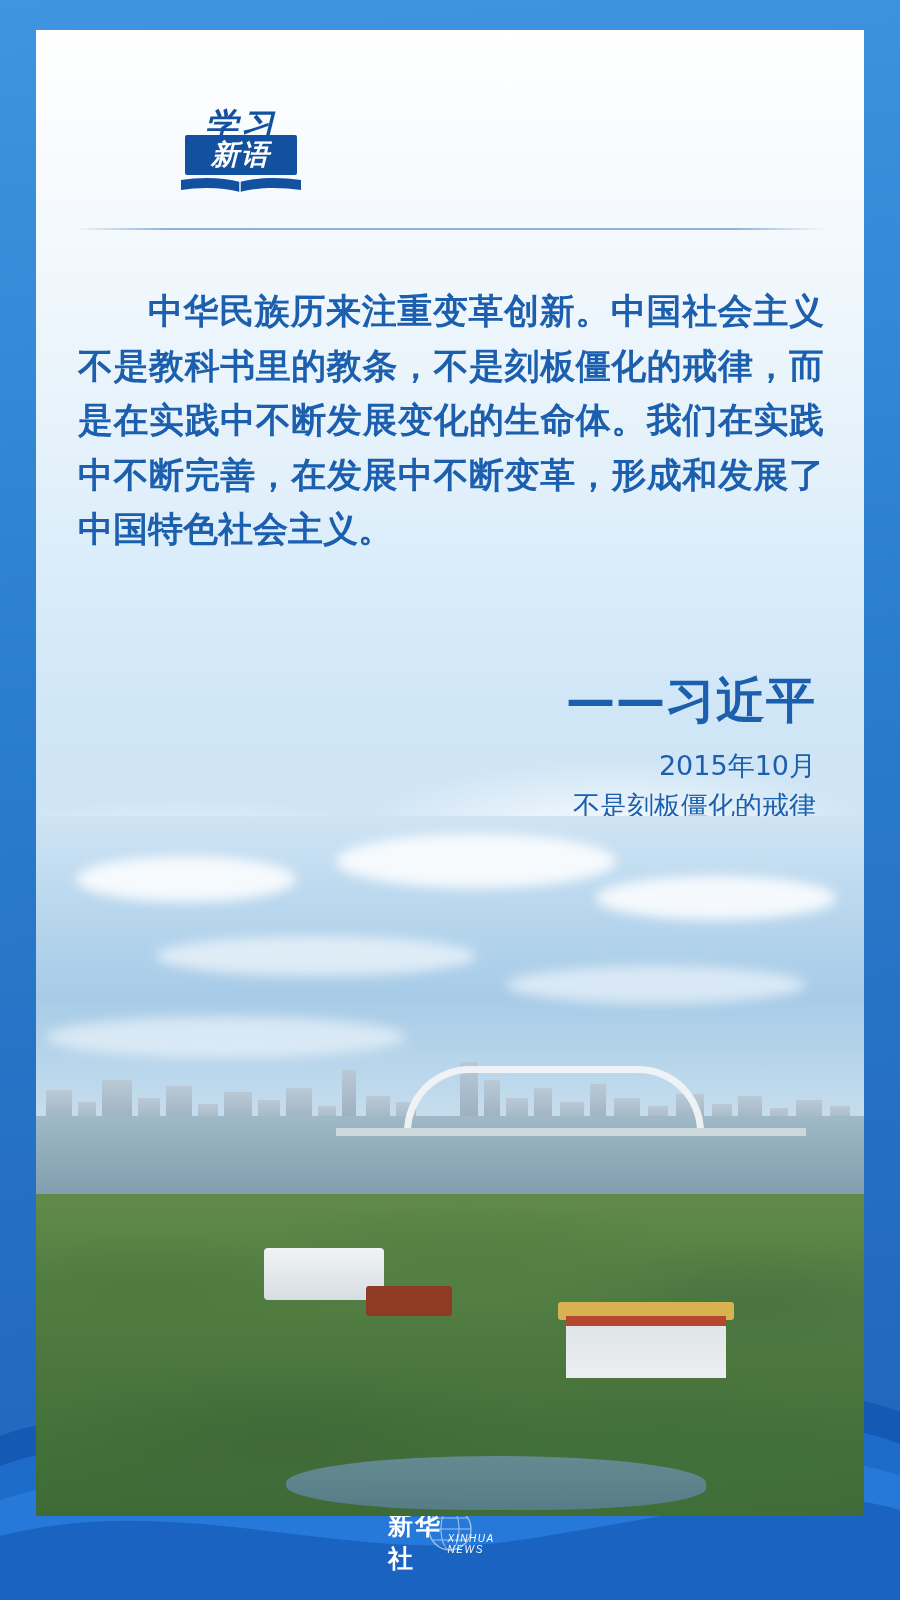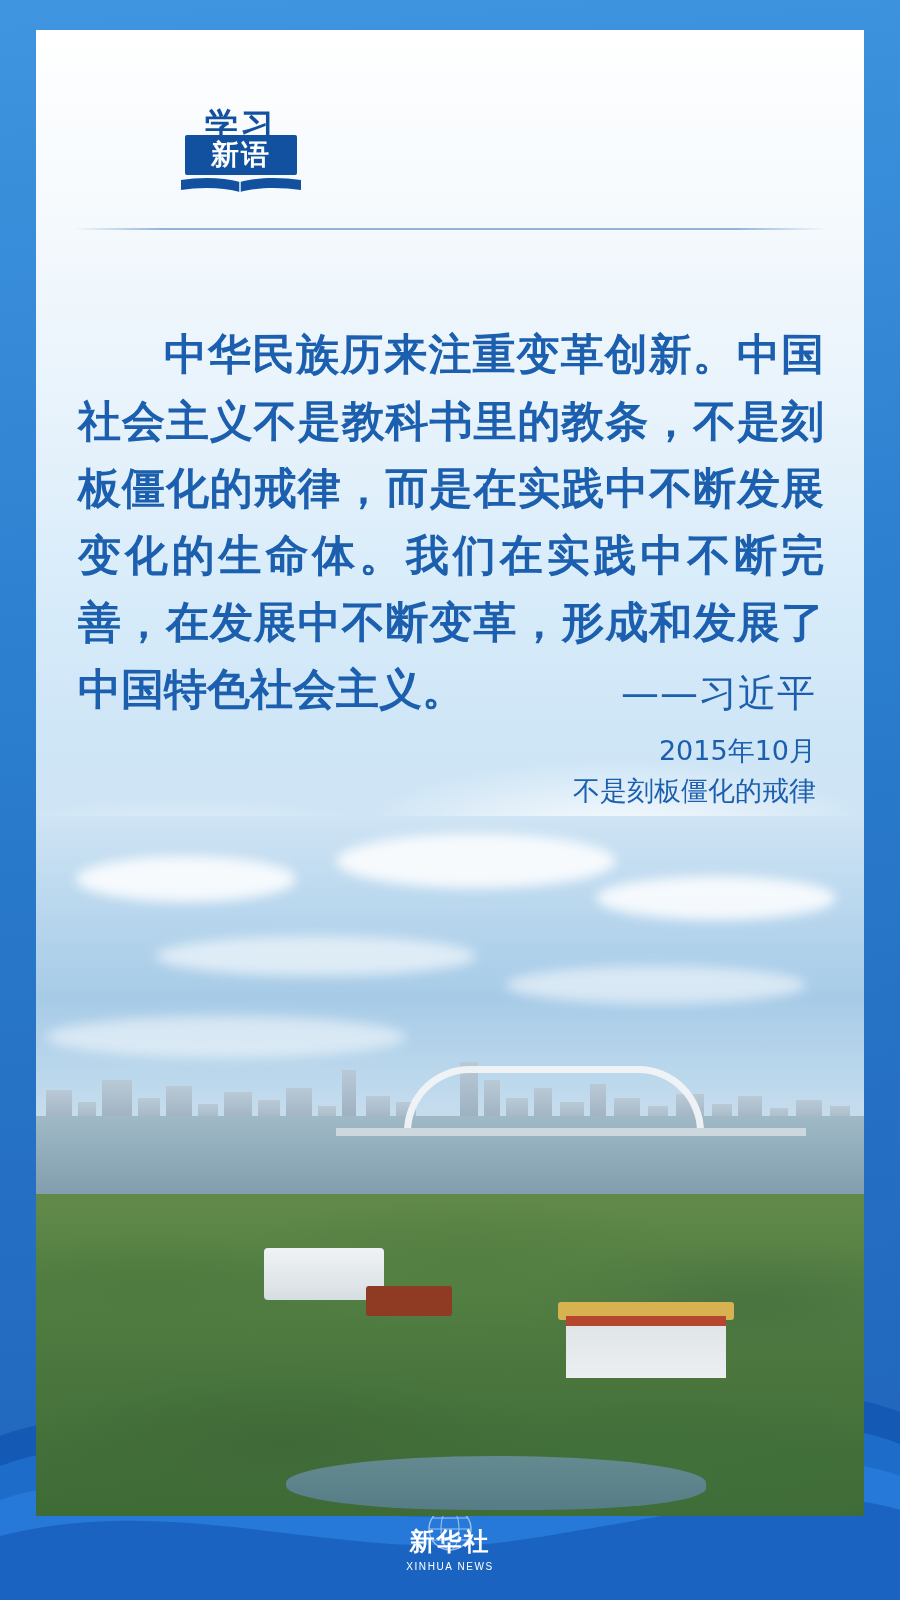--- a/index.html
+++ b/index.html
@@ -49,21 +49,21 @@
   
   .header {
     position: absolute;
     left: 0; top: 0; width: 100%; height: 200px;
     display: flex; align-items: center;
   }
   .logo-badge {
     position: absolute;
     left: 138px; top: 68px;
     width: 134px; height: 90px;
-    display: flex; flex-direction: column; align-items: center; justify-content: center;
+    display: flex; flex-direction: column; align-items: center; justify-content: center; font-style: italic;
   }
   .logo-stack {
     position: relative;
     width: 128px; height: 84px;
   }
   .logo-line1 {
     position: absolute; left: 0; top: 2px; width: 128px;
     text-align: center;
     font-size: 33px; font-weight: bold; color: #12519f;
     letter-spacing: 3px;
@@ -99,40 +99,39 @@
     left: 38px; top: 198px;
     width: 752px; height: 2px;
     background: linear-gradient(90deg, rgba(25,94,176,0.0) 0%, rgba(25,94,176,0.45) 12%, rgba(25,94,176,0.45) 88%, rgba(25,94,176,0.0) 100%);
   }
 
   
   .quote {
     position: absolute;
     left: 42px; top: 254px;
     width: 746px;
-    font-size: 43px;
+    font-size: 35px;
     line-height: 1.56;
     color: #1b5fae;
     font-weight: bold;
     text-align: justify;
     text-indent: 2em;
     font-family: "DejaVu Sans", "Liberation Sans", sans-serif;
-    margin-top: 37px;
   }
 
   .attribution {
     position: absolute;
     right: 48px; top: 638px;
     width: 420px;
     text-align: right;
     color: #1b5fae;
   }
   .attr-name {
-    font-size: 38px;
-    font-weight: normal;
+    font-size: 49px;
+    font-weight: bold;
     letter-spacing: 1px;
     font-family: "DejaVu Sans", "Liberation Sans", sans-serif;
   }
   .attr-date {
     margin-top: 14px;
     font-size: 27px;
     font-family: "DejaVu Sans", "Liberation Sans", sans-serif;
   }
   .attr-place {
     margin-top: 4px;
@@ -227,30 +226,31 @@
 
   
   .wave-wrap {
     position: absolute; left: 0; bottom: 0; width: 900px; height: 260px;
   }
   .xinhua {
     position: absolute;
     left: 50%; transform: translateX(-50%);
     bottom: 28px;
     width: 124px; height: 60px;
-    display: flex; flex-direction: column; align-items: center; justify-content: flex-end;
+    display: flex; flex-direction: row; align-items: center; justify-content: flex-end;
     color: #ffffff;
   }
   .xinhua-cn {
     font-size: 25px; font-weight: bold; letter-spacing: 2px;
     font-family: "DejaVu Sans", "Liberation Sans", sans-serif;
   }
   .xinhua-en {
     font-size: 10px; letter-spacing: 1.6px; margin-top: 3px;
     font-family: "Liberation Sans", sans-serif;
+    font-style: italic;
   }
   .xinhua-globe {
     position: absolute; left: 50%; top: -6px; transform: translateX(-50%);
     width: 46px; height: 46px; opacity: 0.55;
   }
 </style>
 </head>
 <body>
 
 <div class="poster">

